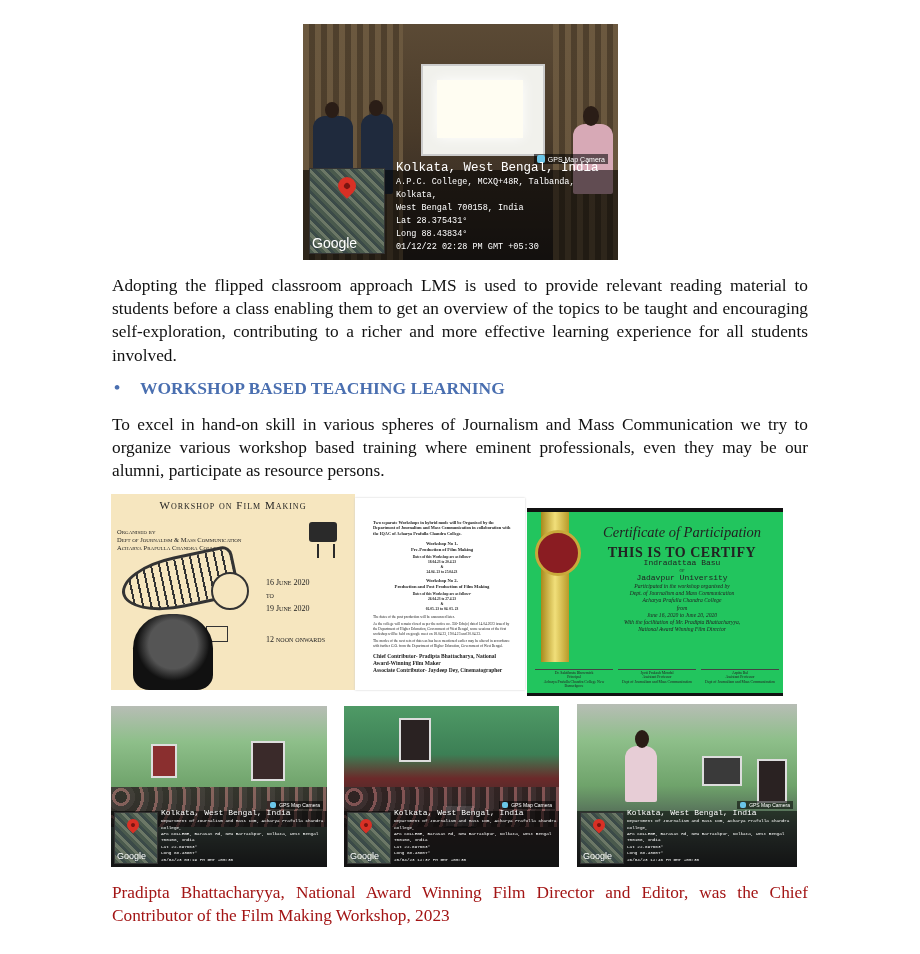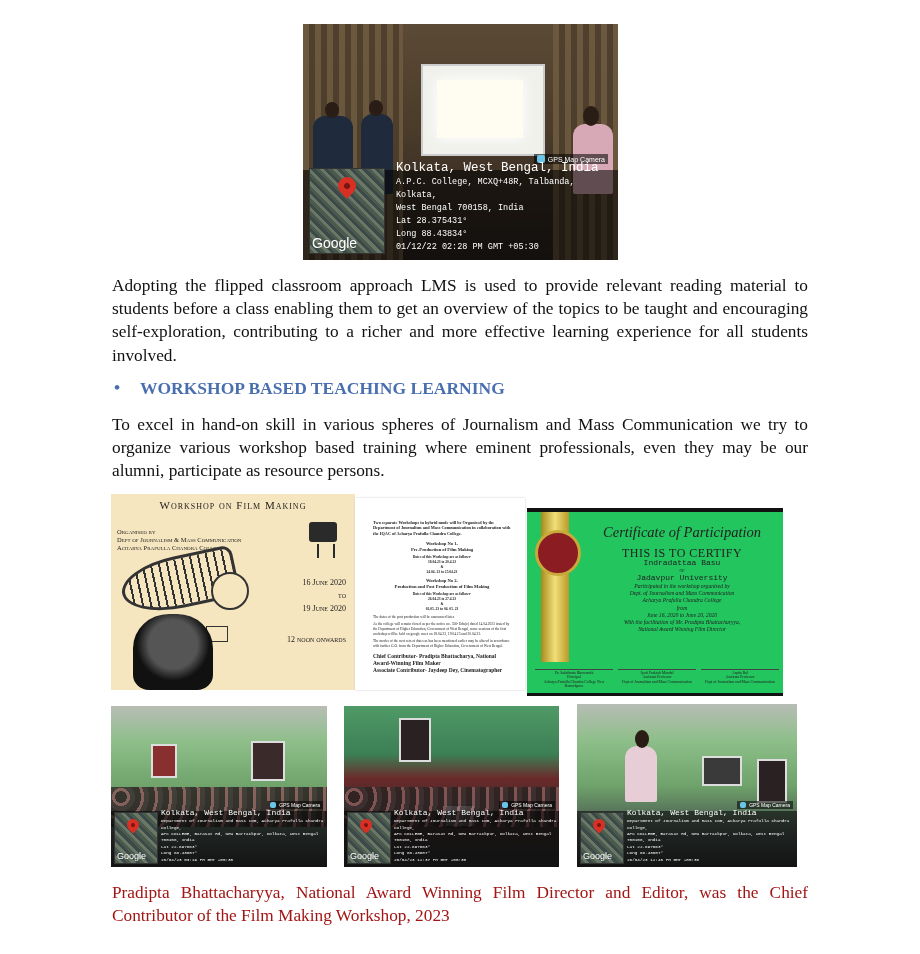--- a/index.html
+++ b/index.html
@@ -23,40 +23,40 @@
   .gps-badge .ic{width:8px;height:8px;background:#6ac6e8;border-radius:2px;display:inline-block;}
   
   .para{position:absolute;left:112px;width:696px;font-size:17.3px;line-height:23.2px;text-align:justify;text-align-last:left;}
   .heading{position:absolute;left:140px;top:378px;font-size:17.5px;font-weight:bold;color:#4a6fb0;}
   .bullet{position:absolute;left:-26px;top:-1px;}
   .caption{color:#a31515;}
   
   .poster{left:111px;top:494px;width:244px;height:196px;background:#f6e6bf;}
   .poster .ttl{position:absolute;top:5px;width:100%;text-align:center;font-size:11px;letter-spacing:1px;font-variant:small-caps;color:#222;}
   .poster .org{position:absolute;left:6px;top:34px;font-size:6.5px;line-height:8px;font-variant:small-caps;color:#222;}
-  .poster .dates{position:absolute;left:155px;top:82px;width:80px;text-align:right;font-size:8px;line-height:13px;font-variant:small-caps;color:#222;}
+  .poster .dates{position:absolute;left:155px;top:82px;width:80px;text-align:left;font-size:8px;line-height:13px;font-variant:small-caps;color:#222;}
   .poster .fac{position:absolute;left:118px;top:137px;width:122px;text-align:center;font-size:6.5px;line-height:9px;font-variant:small-caps;color:#222;}
   .filmreel{position:absolute;left:10px;top:62px;width:110px;height:46px;border:3px solid #333;border-radius:50% 10px 10px 50%;background:repeating-linear-gradient(90deg,#f6e6bf 0 6px,#333 6px 8px);transform:rotate(-12deg);}
   .camera{position:absolute;left:198px;top:28px;width:28px;height:20px;background:#2a2a2a;border-radius:3px;}
   .camera-leg{position:absolute;left:206px;top:50px;width:14px;height:14px;border-left:2px solid #2a2a2a;border-right:2px solid #2a2a2a;}
   .logo{position:absolute;left:100px;top:78px;width:34px;height:34px;border-radius:50%;border:2px solid #333;background:#f6e6bf;}
   .face{position:absolute;left:22px;top:120px;width:80px;height:76px;background:radial-gradient(circle at 50% 40%,#555 0 40%,#111 60%);border-radius:45% 45% 20% 20%;}
   .clapper{position:absolute;left:95px;top:132px;width:20px;height:14px;border:1.5px solid #333;}
   
   .notice{left:355px;top:498px;width:170px;height:192px;background:#fff;box-shadow:0 0 2px #ccc;}
   .notice .txt{position:absolute;left:18px;top:22px;width:138px;font-size:3.6px;line-height:5px;color:#222;}
   .notice .c{text-align:center;font-weight:bold;font-size:4.6px;line-height:6px;}
   .notice .b{font-weight:bold;font-size:5.5px;line-height:7px;}
   
   .cert{left:527px;top:508px;width:256px;height:181px;background:#22c55e;border-top:4px solid #111;border-bottom:3px solid #111;}
   .cert .ribbon{position:absolute;left:14px;top:0;width:28px;height:150px;background:linear-gradient(90deg,#a88a1c,#f1df7a,#b89a28);}
   .cert .seal{position:absolute;left:8px;top:18px;width:40px;height:40px;border-radius:50%;background:#8a1c22;border:3px solid #c9a93a;}
   .cert .ct{position:absolute;left:60px;top:12px;width:190px;text-align:center;font-family:"Liberation Serif",serif;font-size:14.5px;font-style:italic;color:#222;}
   .cert .body{position:absolute;left:60px;top:36px;width:190px;text-align:center;font-size:5.6px;line-height:7.2px;font-style:italic;color:#222;}
-  .cert .certify{font-style:normal;font-size:12px;line-height:10px;letter-spacing:.5px;}
+  .cert .certify{font-style:normal;font-size:14px;line-height:10px;letter-spacing:.5px;font-weight:bold;}
   .cert .mono{font-family:"Liberation Mono",monospace;font-style:normal;font-size:8px;line-height:10px;}
   .cert .sigs{position:absolute;left:8px;bottom:4px;width:244px;display:flex;justify-content:space-between;font-size:3.8px;line-height:4.6px;text-align:center;color:#222;font-style:normal;}
   .cert .sig{width:78px;border-top:.5px solid #444;padding-top:1px;}
   
   .room{background:linear-gradient(180deg,#b7bdb5 0%,#8ebf8a 22%,#6fa36b 50%,#4b5a52 75%,#2a2a2c 100%);}
   .room .window{position:absolute;background:#8a2f2f;border:2px solid #ddd;}
   .room .crowd{position:absolute;left:0;bottom:40px;width:100%;height:40px;background:repeating-radial-gradient(circle at 10px 10px,#2b2322 0 6px,#8a5a5a 6px 9px,#3a3030 9px 14px);opacity:.85;}
   .room .geo-overlay{height:56px;}
   .room .map-thumb{width:42px;height:50px;bottom:3px;left:3px;}
   .room .pin{left:12px;top:6px;width:12px;height:12px;}

